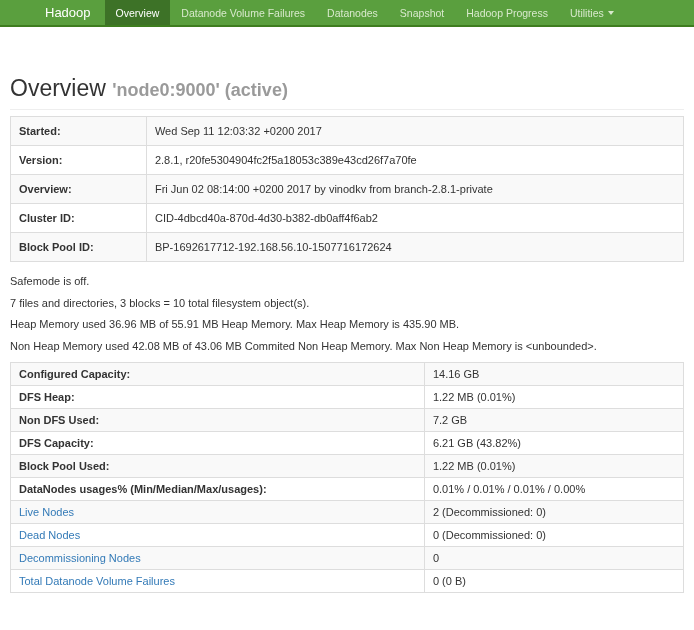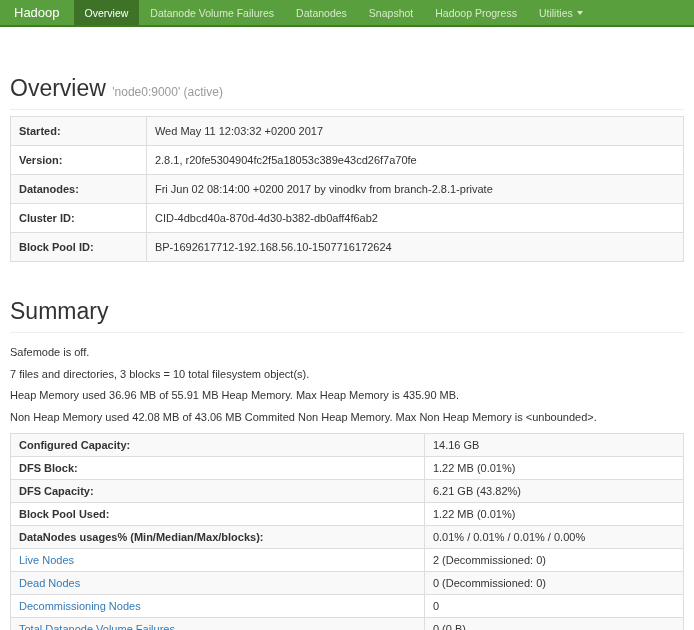--- a/index.html
+++ b/index.html
@@ -12,20 +12,21 @@
     font-size: 11px;
     color: #333;
   }
   
   .navbar {
     display: flex;
     align-items: stretch;
     height: 27px;
     background: #5a9f3e;
     border-bottom: 2px solid #3e7d1f;
+    padding-left: 31px;
   }
   .navbar .brand {
     display: flex; align-items: center;
     padding: 0 14px;
     color: #fff;
     font-size: 13px;
     cursor: pointer;
   }
   .navbar .nav-item {
     display: flex; align-items: center;
@@ -50,22 +51,22 @@
   
   .content { padding: 0 10px; }
   h1 {
     font-size: 23px;
     font-weight: 500;
     color: #333;
     margin: 0;
     padding: 0;
   }
   h1 .subtitle {
-    font-size: 12px;
-    font-weight: 400;
+    font-size: 18px;
+    font-weight: 700;
     color: #9a9a9a;
   }
   .page-header {
     margin-top: 48px;
     padding-bottom: 7px;
     border-bottom: 1px solid #eee;
     margin-bottom: 6px;
   }
   .page-header.second { margin-top: 36px; }
   
@@ -117,72 +118,73 @@
 
   <div class="page-header">
     <h1><span>Overview</span>
       <span class="subtitle">'node0:9000' (active)</span></h1>
   </div>
 
   <table id="overview-table">
       <tbody id="overview-tbody">
         <tr>
           <th>Started:</th>
-          <td>Wed May 11 12:03:32 +0200 2017</td>
+          <td>Wed Sep 11 12:03:32 +0200 2017</td>
         </tr>
         <tr>
           <th>Version:</th>
           <td>2.8.1, r20fe5304904fc2f5a18053c389e43cd26f7a70fe</td>
         </tr>
         <tr>
-          <th>Datanodes:</th>
+          <th>Overview:</th>
           <td>Fri Jun 02 08:14:00 +0200 2017 by vinodkv from branch-2.8.1-private</td>
         </tr>
         <tr>
           <th>Cluster ID:</th>
           <td>CID-4dbcd40a-870d-4d30-b382-db0aff4f6ab2</td>
         </tr>
         <tr>
           <th>Block Pool ID:</th>
           <td>BP-1692617712-192.168.56.10-1507716172624</td>
         </tr>
       </tbody>
     </table>
 
-  <div class="page-header second">
-    <h1>Summary</h1>
-  </div>
 
   <div class="summary-text" id="summary-paragraphs">
       <p>Safemode is off.</p>
       <p>7 files and directories, 3 blocks = 10 total filesystem object(s).</p>
       <p>Heap Memory used 36.96 MB of 55.91 MB Heap Memory. Max Heap Memory is 435.90 MB.</p>
       <p>Non Heap Memory used 42.08 MB of 43.06 MB Commited Non Heap Memory. Max Non Heap Memory is &lt;unbounded&gt;.</p>
     </div>
 
   <table id="summary-table">
       <tbody id="summary-tbody">
         <tr>
           <th>Configured Capacity:</th>
           <td>14.16 GB</td>
         </tr>
         <tr>
-          <th>DFS Block:</th>
+          <th>DFS Heap:</th>
           <td>1.22 MB (0.01%)</td>
+        </tr>
+        <tr>
+          <th>Non DFS Used:</th>
+          <td>7.2 GB</td>
         </tr>
         <tr>
           <th>DFS Capacity:</th>
           <td>6.21 GB (43.82%)</td>
         </tr>
         <tr>
           <th>Block Pool Used:</th>
           <td>1.22 MB (0.01%)</td>
         </tr>
         <tr>
-          <th>DataNodes usages% (Min/Median/Max/blocks):</th>
+          <th>DataNodes usages% (Min/Median/Max/usages):</th>
           <td>0.01% / 0.01% / 0.01% / 0.00%</td>
         </tr>
         <tr>
           <th><a class="table-link">Live Nodes</a></th>
           <td>2 (Decommissioned: 0)</td>
         </tr>
         <tr>
           <th><a class="table-link">Dead Nodes</a></th>
           <td>0 (Decommissioned: 0)</td>
         </tr>

